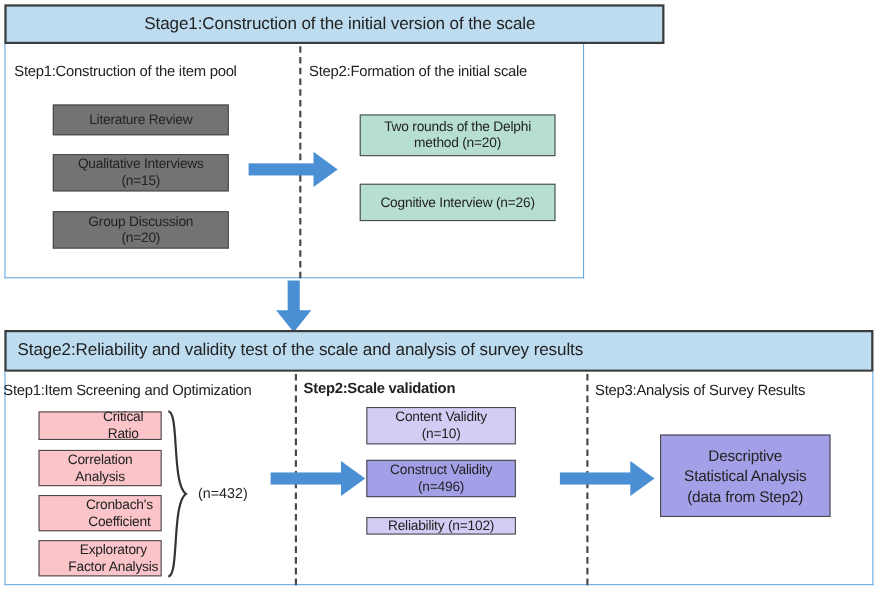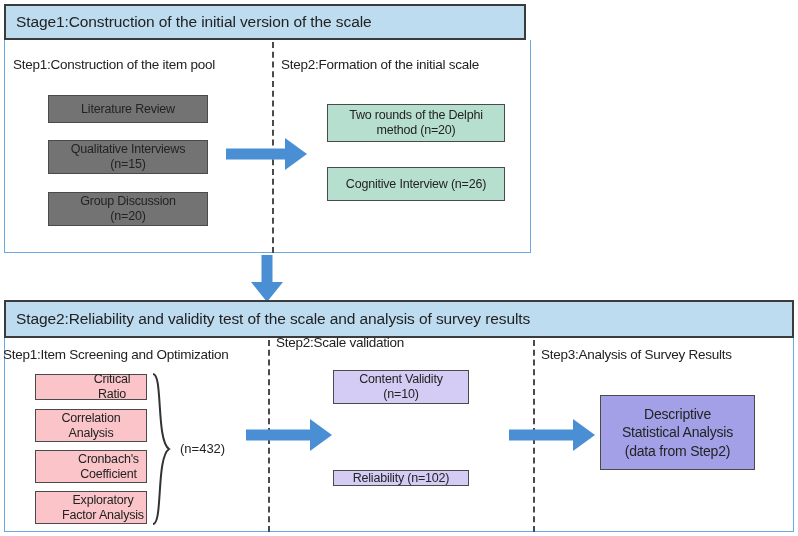--- a/index.html
+++ b/index.html
@@ -141,21 +141,21 @@
     white-space: nowrap;
   }
 </style>
 </head>
 <body>
 
 <div class="canvas">
 
   <div class="stage" style="left:4px; top:4px; width:527px; height:249px;">
 
-    <div class="stage-header" style="width:522px; height:36px;">
+    <div class="stage-header" style="width:600px; height:36px;justify-content:center;">
       <span>Stage1:Construction of the initial version of the scale</span>
     </div>
 
     <div class="stage-body" style="left:0px; top:36px; width:527px; height:213px;"></div>
 
     <div class="vdivider" style="left:268px; top:38px; height:211px;"></div>
 
     <div class="step-label" style="left:9px; top:53px;">Step1:Construction of the item pool</div>
     <div class="step-label" style="left:277px; top:53px;">Step2:Formation of the initial scale</div>
 
@@ -185,40 +185,42 @@
     <div class="stage-header" style="width:790px; height:38px;">
       <span>Stage2:Reliability and validity test of the scale and analysis of survey results</span>
     </div>
 
     <div class="stage-body" style="left:0px; top:38px; width:790px; height:194px;"></div>
 
     <div class="vdivider" style="left:264px; top:40px; height:192px;"></div>
     <div class="vdivider" style="left:529px; top:40px; height:192px;"></div>
 
     <div class="step-label" style="left:-1px; top:47px;">Step1:Item Screening and Optimization</div>
-    <div class="step-label" style="left:272px; top:35px;">Step2:Scale validation</div>
+    <div class="step-label" style="left:272px; top:45px;font-weight:bold;">Step2:Scale validation</div>
     <div class="step-label" style="left:537px; top:47px;">Step3:Analysis of Survey Results</div>
 
     <div class="node pink" style="left:31px; top:74px; width:112px; height:26px;padding-left:42px;">Critical Ratio</div>
     <div class="node pink" style="left:31px; top:109px; width:112px; height:33px;">Correlation
 Analysis</div>
     <div class="node pink" style="left:31px; top:150px; width:112px; height:33px;padding-left:35px;">Cronbach's
 Coefficient</div>
     <div class="node pink" style="left:31px; top:191px; width:112px; height:33px;padding-left:24px;">Exploratory
 Factor Analysis</div>
 
     <div class="brace" style="left:146px; top:72px; width:22px; height:154px;">
       <svg width="22" height="154" viewBox="0 0 22 154">
         <path d="M3 2 C 13 2, 6 68, 19 77 C 6 86, 13 152, 3 152" fill="none" stroke="#333333" stroke-width="2"></path>
       </svg>
     </div>
     <div class="brace-label" style="left:176px; top:141px;">(n=432)</div>
 
     <div class="node purple-light" style="left:329px; top:70px; width:136px; height:34px;">Content Validity
 (n=10)</div>
+    <div class="node purple-dark" style="left:329px; top:118px; width:136px; height:34px;">Construct Validity
+(n=496)</div>
     <div class="node purple-light" style="left:329px; top:170px; width:136px; height:16px;">Reliability  (n=102)</div>
 
     <div class="node purple-dark" style="left:596px; top:95px; width:155px; height:75px; font-size:14px; line-height:1.3;">Descriptive
 Statistical Analysis
 (data from Step2)</div>
   </div>
 
   <div class="arrow-right" style="left:246px; top:435px; width:86px;">
     <div class="shaft" style="width:66px;"></div>
     <div class="head"></div>

